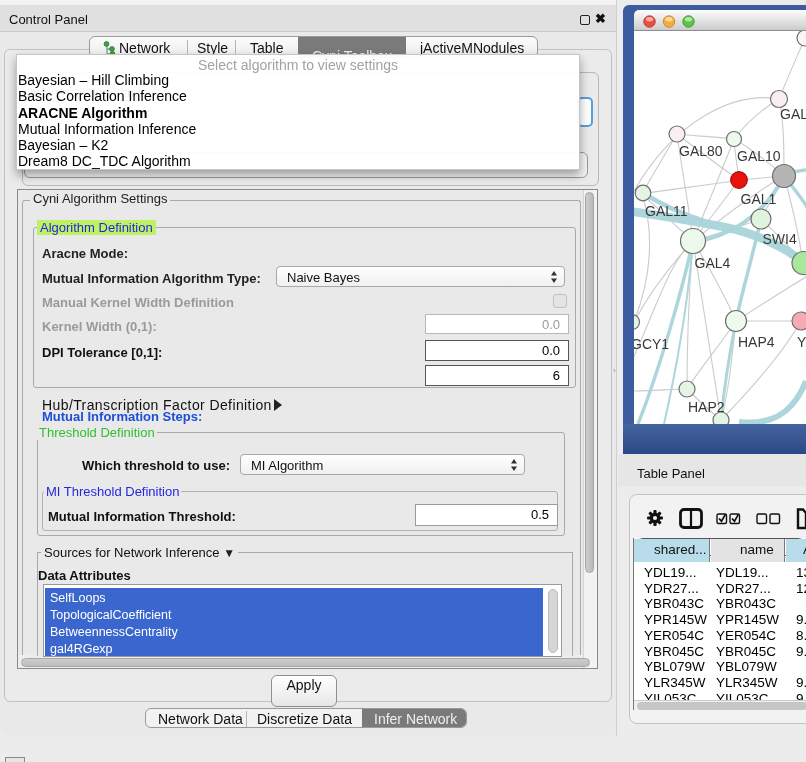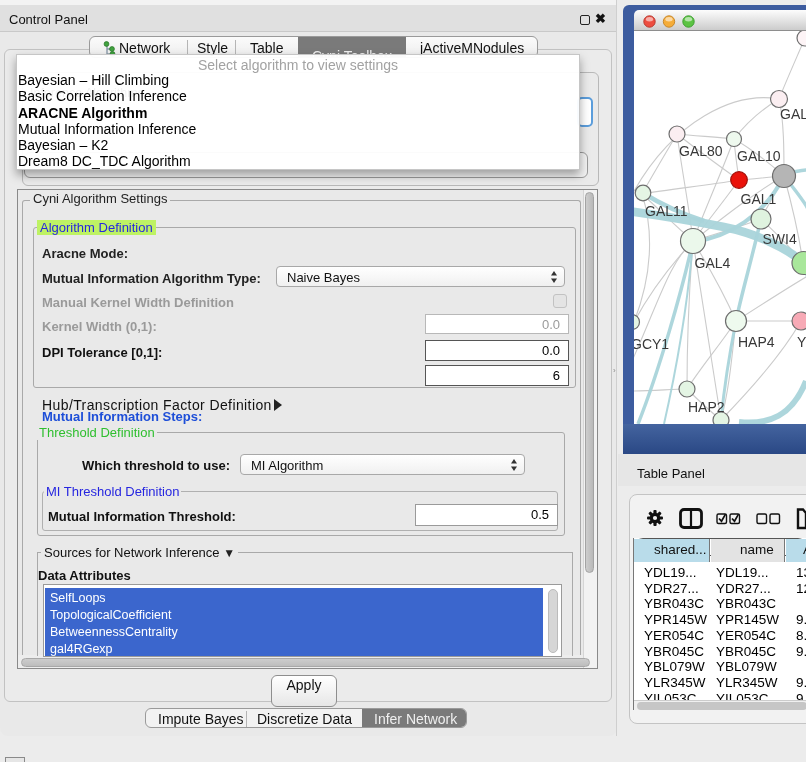--- a/index.html
+++ b/index.html
@@ -107,21 +107,21 @@
   <div class="abs" style="left:1px;top:3px;width:498px;height:69px;background:#3b66cd;"></div>
   <div class="abs" style="left:6px;top:5px;font-size:12.5px;color:#fff;line-height:17px;">SelfLoops<br>TopologicalCoefficient<br>BetweennessCentrality<br>gal4RGexp</div>
   <div class="abs" style="left:504px;top:4px;width:10px;height:64px;background:#d6d6d6;border:1px solid #bbb;border-radius:5px;"></div>
 </div>
 
 <div class="abs" style="left:271px;top:675px;width:66px;height:32px;background:linear-gradient(180deg,#ffffff,#e6e6e6);border:1px solid #8e8e8e;border-radius:6px;text-align:center;font-size:14px;color:#111;line-height:18px;">Apply</div>
 
 <div class="abs" style="left:145px;top:708px;width:322px;height:20px;background:#f2f2f2;border:1px solid #9a9a9a;border-radius:6px;overflow:hidden;font-size:14px;color:#111;">
   <div class="abs" style="left:216px;top:0;width:106px;height:20px;background:#7a7a7a;"></div>
   <div class="abs" style="left:100px;top:2px;width:1px;height:16px;background:#b5b5b5;"></div>
-  <div class="abs" style="left:12px;top:2px;">Impute Bayes</div>
+  <div class="abs" style="left:12px;top:2px;">Network Data</div>
   <div class="abs" style="left:111px;top:2px;">Discretize Data</div>
   <div class="abs" style="left:228px;top:2px;color:#efefef;">Infer Network</div>
 </div>
 
 <div class="abs" style="left:5px;top:757px;width:20px;height:10px;background:#e6e6e6;border:1.5px solid #8a8a8a;"></div>
 
 <div class="abs" style="left:613px;top:367px;width:5px;height:8px;color:#8a8a8a;font-size:8px;line-height:8px;">›</div>
 
 <div class="abs" style="left:16px;top:54px;width:564px;height:116px;background:rgba(255,255,255,0.96);border:1px solid #c6c6c6;box-shadow:0 5px 9px rgba(0,0,0,0.35);"></div>
 <div class="abs" style="left:16px;top:57px;width:564px;text-align:center;font-size:14px;color:#a2a2a2;">Select algorithm to view settings</div>

